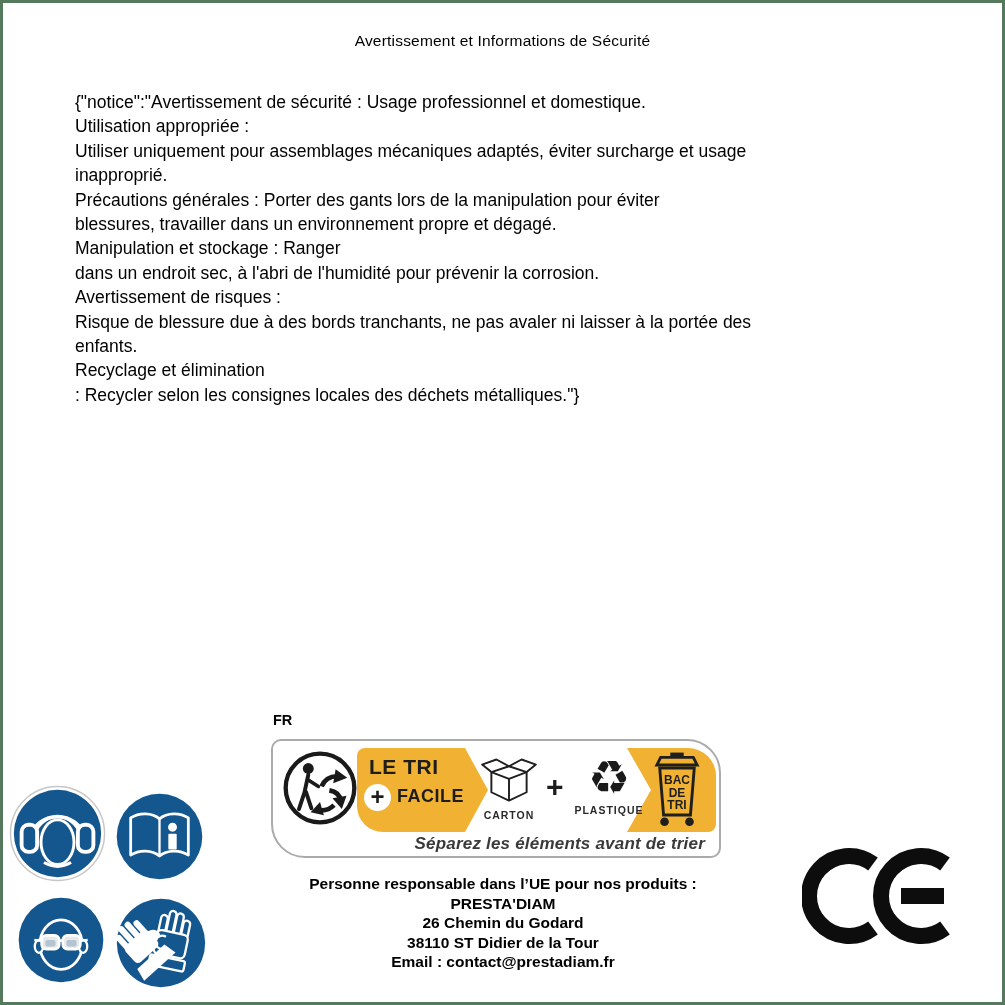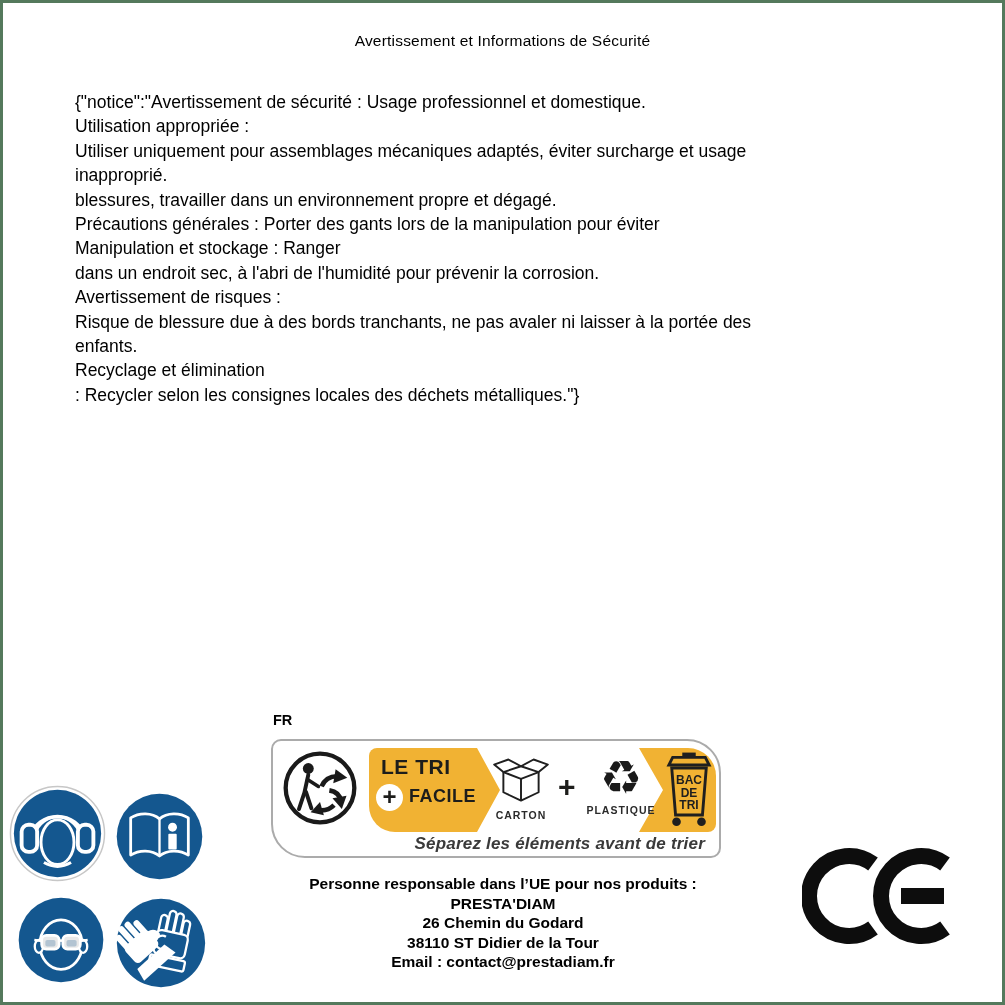--- a/index.html
+++ b/index.html
@@ -28,21 +28,21 @@
   
   .fr-label { position:absolute; left:270px; top:709px; font-size:14.5px; font-weight:bold; }
   .tri-label {
     position:absolute; left:268px; top:736px; width:450px; height:119px;
     box-sizing:border-box; background:#fff; border:2px solid #ababab;
     border-radius:10px 34px 10px 34px; overflow:hidden;
   }
   .triman { position:absolute; left:8px; top:8px; width:78px; height:78px; }
   .band {
     position:absolute; left:84px; top:7px; right:3px; height:84px;
-    background:#F1B233; border-radius:8px 28px 8px 26px;margin-left:12px;
+    background:#F1B233; border-radius:8px 28px 8px 26px;
   }
   .band-white {
     position:absolute; inset:0; background:#fff;
     clip-path:polygon(108px 0, 270px 0, 294px 42px, 270px 84px, 108px 84px, 131px 42px);
   }
   .letri  { position:absolute; left:12px; top:7px;  font-size:21px; font-weight:bold; color:#1d1d1b; letter-spacing:0.5px; }
   .plusbadge {
     position:absolute; left:7px; top:36px; width:27px; height:27px; border-radius:50%;
     background:#fff; color:#1d1d1b; font-size:24px; font-weight:bold; text-align:center; line-height:26px;
   }
@@ -70,22 +70,22 @@
 
 <div class="page">
 
   <div class="title">Avertissement et Informations de Sécurité</div>
 
   <div class="notice">
       <div class="line">{"notice":"Avertissement de sécurité : Usage professionnel et domestique.</div>
       <div class="line">Utilisation appropriée :</div>
       <div class="line">Utiliser uniquement pour assemblages mécaniques adaptés, éviter surcharge et usage</div>
       <div class="line">inapproprié.</div>
+      <div class="line">Précautions générales : Porter des gants lors de la manipulation pour éviter</div>
       <div class="line">blessures, travailler dans un environnement propre et dégagé.</div>
-      <div class="line">Précautions générales : Porter des gants lors de la manipulation pour éviter</div>
       <div class="line">Manipulation et stockage : Ranger</div>
       <div class="line">dans un endroit sec, à l'abri de l'humidité pour prévenir la corrosion.</div>
       <div class="line">Avertissement de risques :</div>
       <div class="line">Risque de blessure due à des bords tranchants, ne pas avaler ni laisser à la portée des</div>
       <div class="line">enfants.</div>
       <div class="line">Recyclage et élimination</div>
       <div class="line">: Recycler selon les consignes locales des déchets métalliques."}</div>
     </div>
 
   <div class="pictos">

